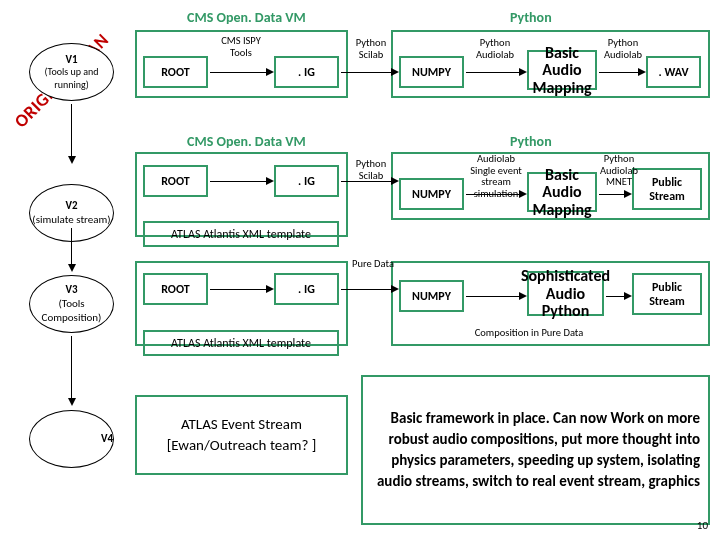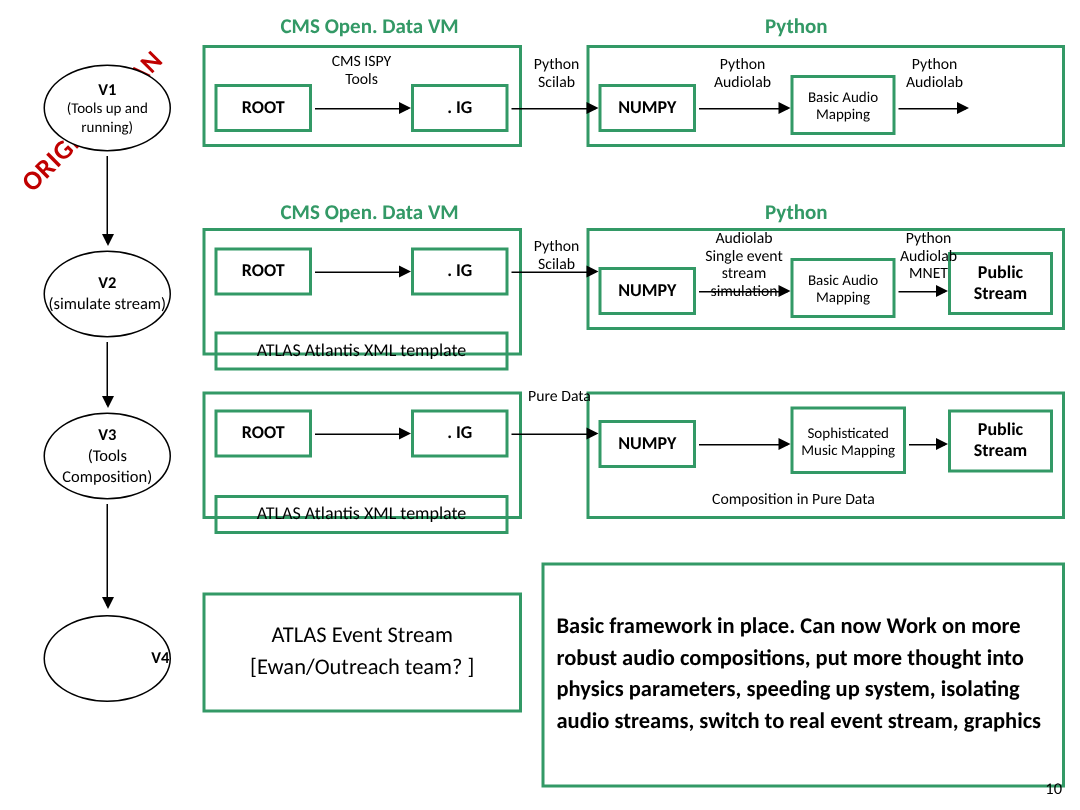--- a/index.html
+++ b/index.html
@@ -2,66 +2,67 @@
 <html><head>
 <meta charset="utf-8">
 <style>
   * { box-sizing: border-box; margin: 0; padding: 0; }
   body { width: 720px; height: 540px; font-family: Calibri, Arial, sans-serif; background: #fff; position: relative; }
   .canvas { position: relative; width: 720px; height: 540px; }
   .abs { position: absolute; }
   .oval { border: 1.5px solid #000; border-radius: 50%; display: flex; flex-direction: column; align-items: center; justify-content: center; background: #fff; font-size: 11px; text-align: center; line-height: 1.25; }
   .big-box { border: 2.5px solid #396; }
   .box { border: 2.5px solid #396; display: flex; align-items: center; justify-content: center; text-align: center; font-size: 12px; font-weight: bold; }
-  .box.small-text { font-size: 10px; font-weight: normal; line-height: 1.1; }
+  .box.small-text { font-size: 16px; font-weight: bold; line-height: 1.1; }
   .header-label { color: #396; font-weight: bold; font-size: 14px; }
   .stamp { color: #c00000; font-weight: 800; font-size: 18px; transform: rotate(-45deg); letter-spacing: 0.5px; }
   .flow-label { font-size: 10.5px; color: #000; text-align: center; line-height: 1.1; }
   .atlas-bar { border: 2.5px solid #396; font-size: 12px; display: flex; align-items: center; justify-content: center; margin-top: 16px; }
   .v4-box { border: 2.5px solid #396; font-size: 15px; display: flex; align-items: center; justify-content: center; text-align: center; line-height: 1.4; }
-  .summary { border: 2.5px solid #396; font-size: 15px; font-weight: bold; text-align: left; display: flex; align-items: center; justify-content: center; line-height: 1.4; padding: 8px; }
+  .summary { border: 2.5px solid #396; font-size: 15px; font-weight: bold; text-align: right; display: flex; align-items: center; justify-content: center; line-height: 1.4; padding: 8px; }
   .pagenum { font-size: 11px; color: #000; }
   
   .arrow-h { height: 0; border-top: 1.5px solid #000; }
   .arrow-h:after { content: ""; position: absolute; right: -2px; top: -5px; border-left: 8px solid #000; border-top: 4px solid transparent; border-bottom: 4px solid transparent; }
   .arrow-v { width: 0; border-left: 1.5px solid #000; }
   .arrow-v:after { content: ""; position: absolute; bottom: -2px; left: -4px; border-top: 8px solid #000; border-left: 4px solid transparent; border-right: 4px solid transparent; }
 </style>
 </head>
 <body>
 
 <div class="canvas">
 
   <div class="abs stamp" style="left:-3px; top:64px; width:140px;">ORIGINAL PLAN</div>
 
   <div class="abs oval" style="left:29px; top:43px; width:85px; height:58px;">
     <b>V1</b>
     <span style="font-size:10px;">(Tools up and running)</span>
   </div>
-  <div class="abs oval" style="left:29px; top:167px; width:85px; height:58px;">
+  <div class="abs oval" style="left:29px; top:184px; width:85px; height:58px;">
     <b>V2</b>
     <span>(simulate stream)</span>
   </div>
   <div class="abs oval" style="left:29px; top:275px; width:85px; height:58px;">
     <b>V3</b>
     <span>(Tools Composition)</span>
   </div>
   <div class="abs oval" style="left:29px; top:410px; width:85px; height:58px;align-items:flex-end;">
     <b>V4</b>
   </div>
 
   <div class="abs header-label" style="left:187px; top:9px;">CMS Open. Data VM</div>
   <div class="abs header-label" style="left:510px; top:9px;">Python</div>
   <div class="abs big-box" style="left:135px; top:30px; width:213px; height:68px;"></div>
   <div class="abs big-box" style="left:391px; top:30px; width:319px; height:68px;"></div>
 
   <div class="abs box" style="left:143px; top:56px; width:65px; height:32px;">ROOT</div>
   <div class="abs box" style="left:274px; top:56px; width:65px; height:32px;">. IG</div>
   <div class="abs box" style="left:399px; top:56px; width:65px; height:32px;">NUMPY</div>
   <div class="abs box small-text" style="left:527px; top:50px; width:70px; height:40px;">Basic Audio Mapping</div>
+  <div class="abs box" style="left:646px; top:56px; width:55px; height:32px;">. WAV</div>
 
   <div class="abs flow-label" style="left:212px; top:35px; width:58px;">CMS ISPY Tools</div>
   <div class="abs flow-label" style="left:350px; top:37px; width:42px;">Python Scilab</div>
   <div class="abs flow-label" style="left:470px; top:37px; width:50px;">Python Audiolab</div>
   <div class="abs flow-label" style="left:598px; top:37px; width:50px;">Python Audiolab</div>
 
   <div class="abs arrow-h" style="left:210px; top:72px; width:62px;"></div>
   <div class="abs arrow-h" style="left:341px; top:72px; width:56px;"></div>
   <div class="abs arrow-h" style="left:466px; top:72px; width:59px;"></div>
   <div class="abs arrow-h" style="left:599px; top:72px; width:45px;"></div>
@@ -89,21 +90,21 @@
   <div class="abs arrow-h" style="left:341px; top:181px; width:56px;"></div>
   <div class="abs arrow-h" style="left:466px; top:194px; width:59px;"></div>
   <div class="abs arrow-h" style="left:599px; top:194px; width:31px;"></div>
 
   <div class="abs big-box" style="left:135px; top:261px; width:213px; height:85px;"></div>
   <div class="abs big-box" style="left:391px; top:261px; width:319px; height:85px;"></div>
 
   <div class="abs box" style="left:143px; top:273px; width:65px; height:32px;">ROOT</div>
   <div class="abs box" style="left:274px; top:273px; width:65px; height:32px;">. IG</div>
   <div class="abs box" style="left:399px; top:280px; width:65px; height:32px;">NUMPY</div>
-  <div class="abs box small-text" style="left:527px; top:271px; width:77px; height:45px;">Sophisticated Music Mapping</div>
+  <div class="abs box small-text" style="left:527px; top:271px; width:77px; height:45px;">Sophisticated Audio Python</div>
   <div class="abs box" style="left:632px; top:273px; width:70px; height:42px;">
       <span>Public Stream</span>
     </div>
 
   <div class="abs flow-label" style="left:347px; top:258px; width:52px;">Pure Data</div>
   <div class="abs flow-label" style="left:464px; top:327px; width:130px;">Composition in Pure Data</div>
 
   <div class="abs atlas-bar" style="left:143px; top:314px; width:196px; height:26px;">ATLAS Atlantis XML template</div>
 
   <div class="abs arrow-h" style="left:210px; top:289px; width:62px;"></div>

